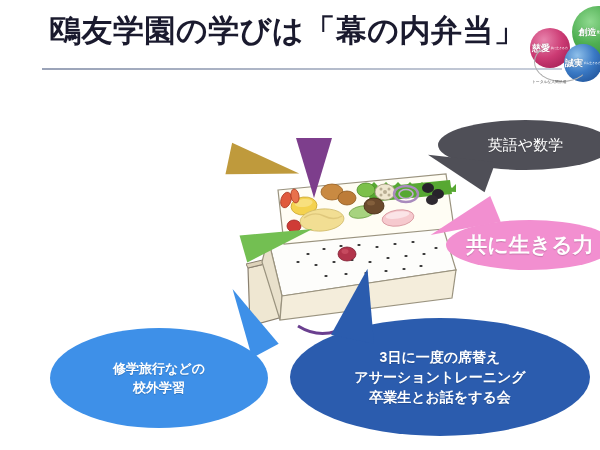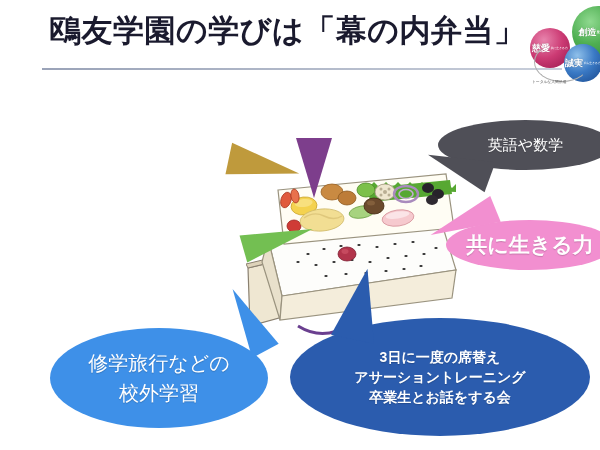--- a/index.html
+++ b/index.html
@@ -203,21 +203,21 @@
     border-right: 70px solid #f28fd0;
     transform: rotate(-22deg);
   }
 
   
   #bubble-trip {
     left: 22px; top: 328px;
     width: 218px; height: 100px;
     background: #3e90e8;
   }
-  #bubble-trip .btxt { font-size: 20px; font-weight: 400; line-height: 1.5; text-align: center; }
+  #bubble-trip .btxt { font-size: 13px; font-weight: 700; line-height: 1.5; text-align: center; }
   #tail-trip {
     left: 206px; top: 285px;
     border-left: 15px solid transparent;
     border-right: 15px solid transparent;
     border-bottom: 70px solid #3e90e8;
     transform: rotate(-28deg);
   }
 
   
   #bubble-program {

